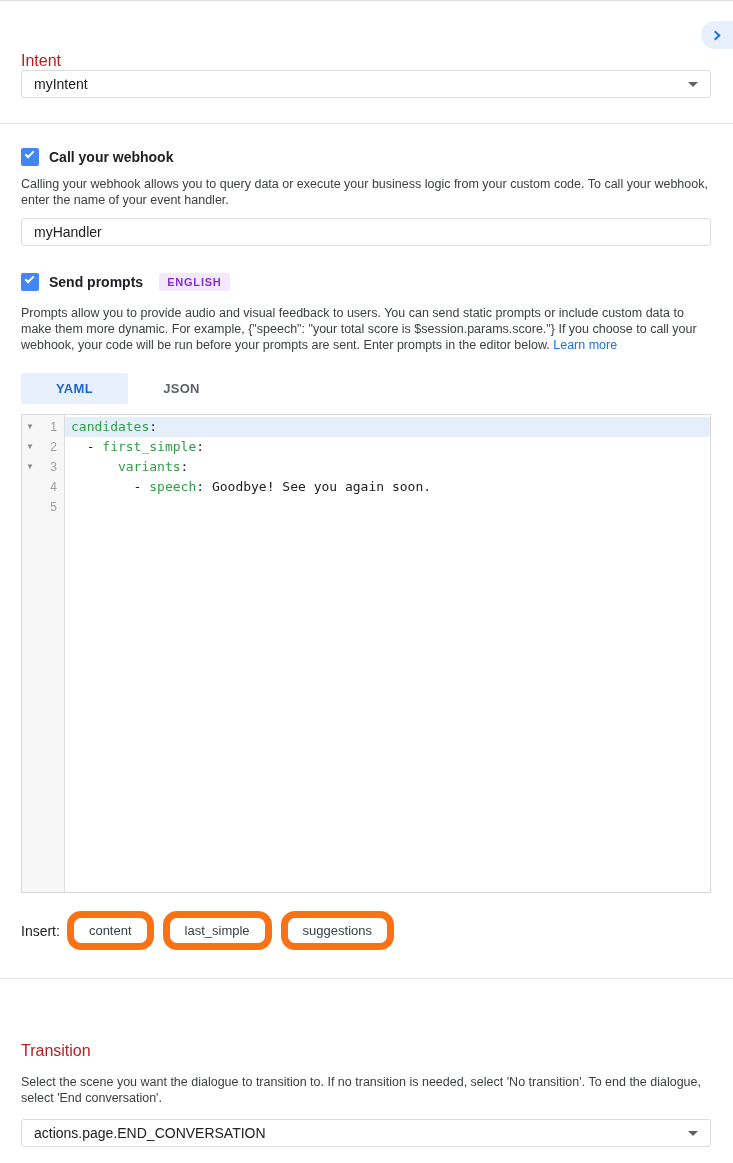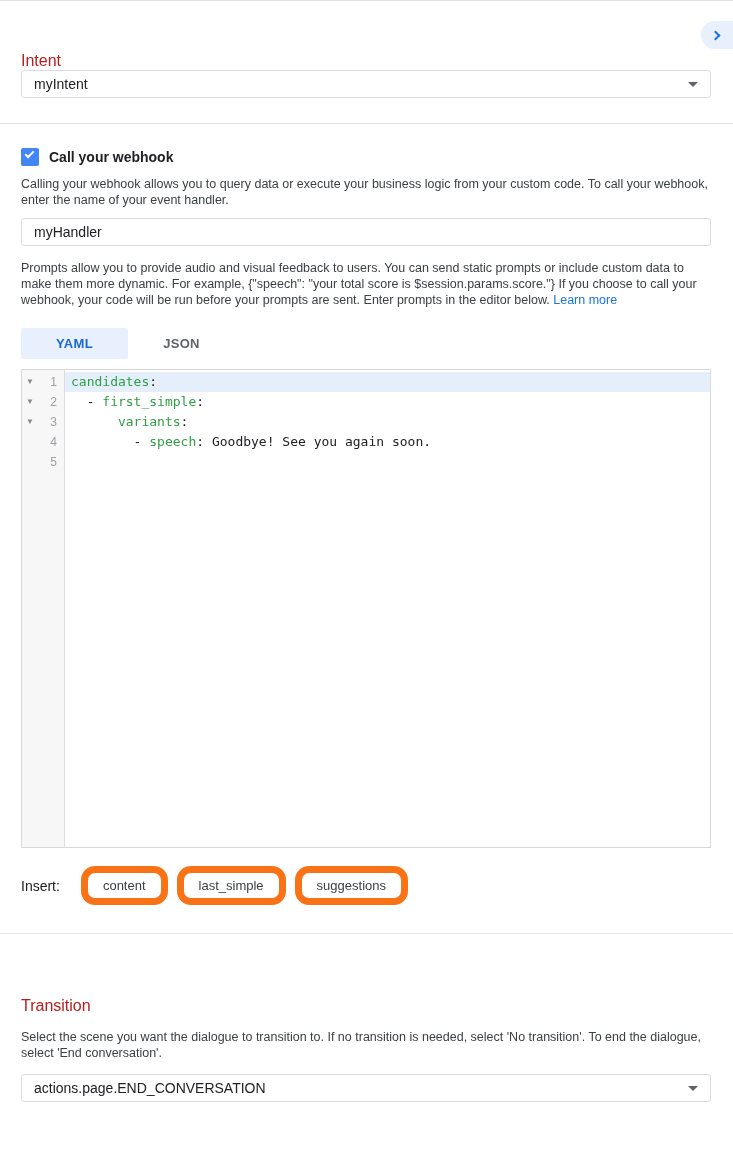--- a/index.html
+++ b/index.html
@@ -118,21 +118,21 @@
     width: 16px; text-align: center; color: #8a8a8a; font-size: 8px;
     cursor: pointer; line-height: 20px;
   }
   .lnum { flex: 1; text-align: right; padding-right: 7px; }
   .code-area { flex: 1; padding-top: 2px; background: #fff; }
   .code-line { height: 20px; line-height: 20px; white-space: pre; padding-left: 6px; color: #202124; }
   .code-line.hl { background: #e4effb; }
   .tok-key { color: #2f9e44; }
 
   
-  .insert-row { display: flex; align-items: center; margin-top: 18px; gap: 17px; }
+  .insert-row { display: flex; align-items: center; margin-top: 18px; gap: 3px; }
   .insert-label { font-size: 14px; color: #202124; margin-right: 4px; }
   .pill {
     border: 7px solid #f97316; border-radius: 14px;
     background: #fff; color: #3c4043;
     font-size: 13px; font-family: "Liberation Sans", sans-serif;
     padding: 5px 15px; cursor: pointer;
   }
 </style>
 </head>
 <body>
@@ -160,20 +160,27 @@
       </span>
     <span class="check-label">Call your webhook</span>
   </div>
 
   <p class="para" style="margin-top:10px;">Calling your webhook allows you to query data or execute your business logic from your custom code. To call your webhook, enter the name of your event handler.</p>
 
   <div class="textinput" style="margin-top:10px;">
     <span>myHandler</span>
   </div>
 
+  <div class="check-row" style="margin-top:27px;">
+    <span class="checkbox">
+        <span class="check"></span>
+      </span>
+    <span class="check-label">Send prompts</span>
+    <span class="lang-badge">ENGLISH</span>
+  </div>
 
   <p class="para" style="margin-top:14px;"><span>Prompts allow you to provide audio and visual feedback to users. You can send static prompts or include custom data to make them more dynamic. For example, {"speech": "your total score is $session.params.score."} If you choose to call your webhook, your code will be run before your prompts are sent. Enter prompts in the editor below. </span><a class="link">Learn more</a></p>
 
   <div class="tabbar" id="tabbar">
       <div class="tab active">YAML</div>
       <div class="tab">JSON</div>
     </div>
 
   <div class="editor">
     <div class="gutter" id="gutter">

